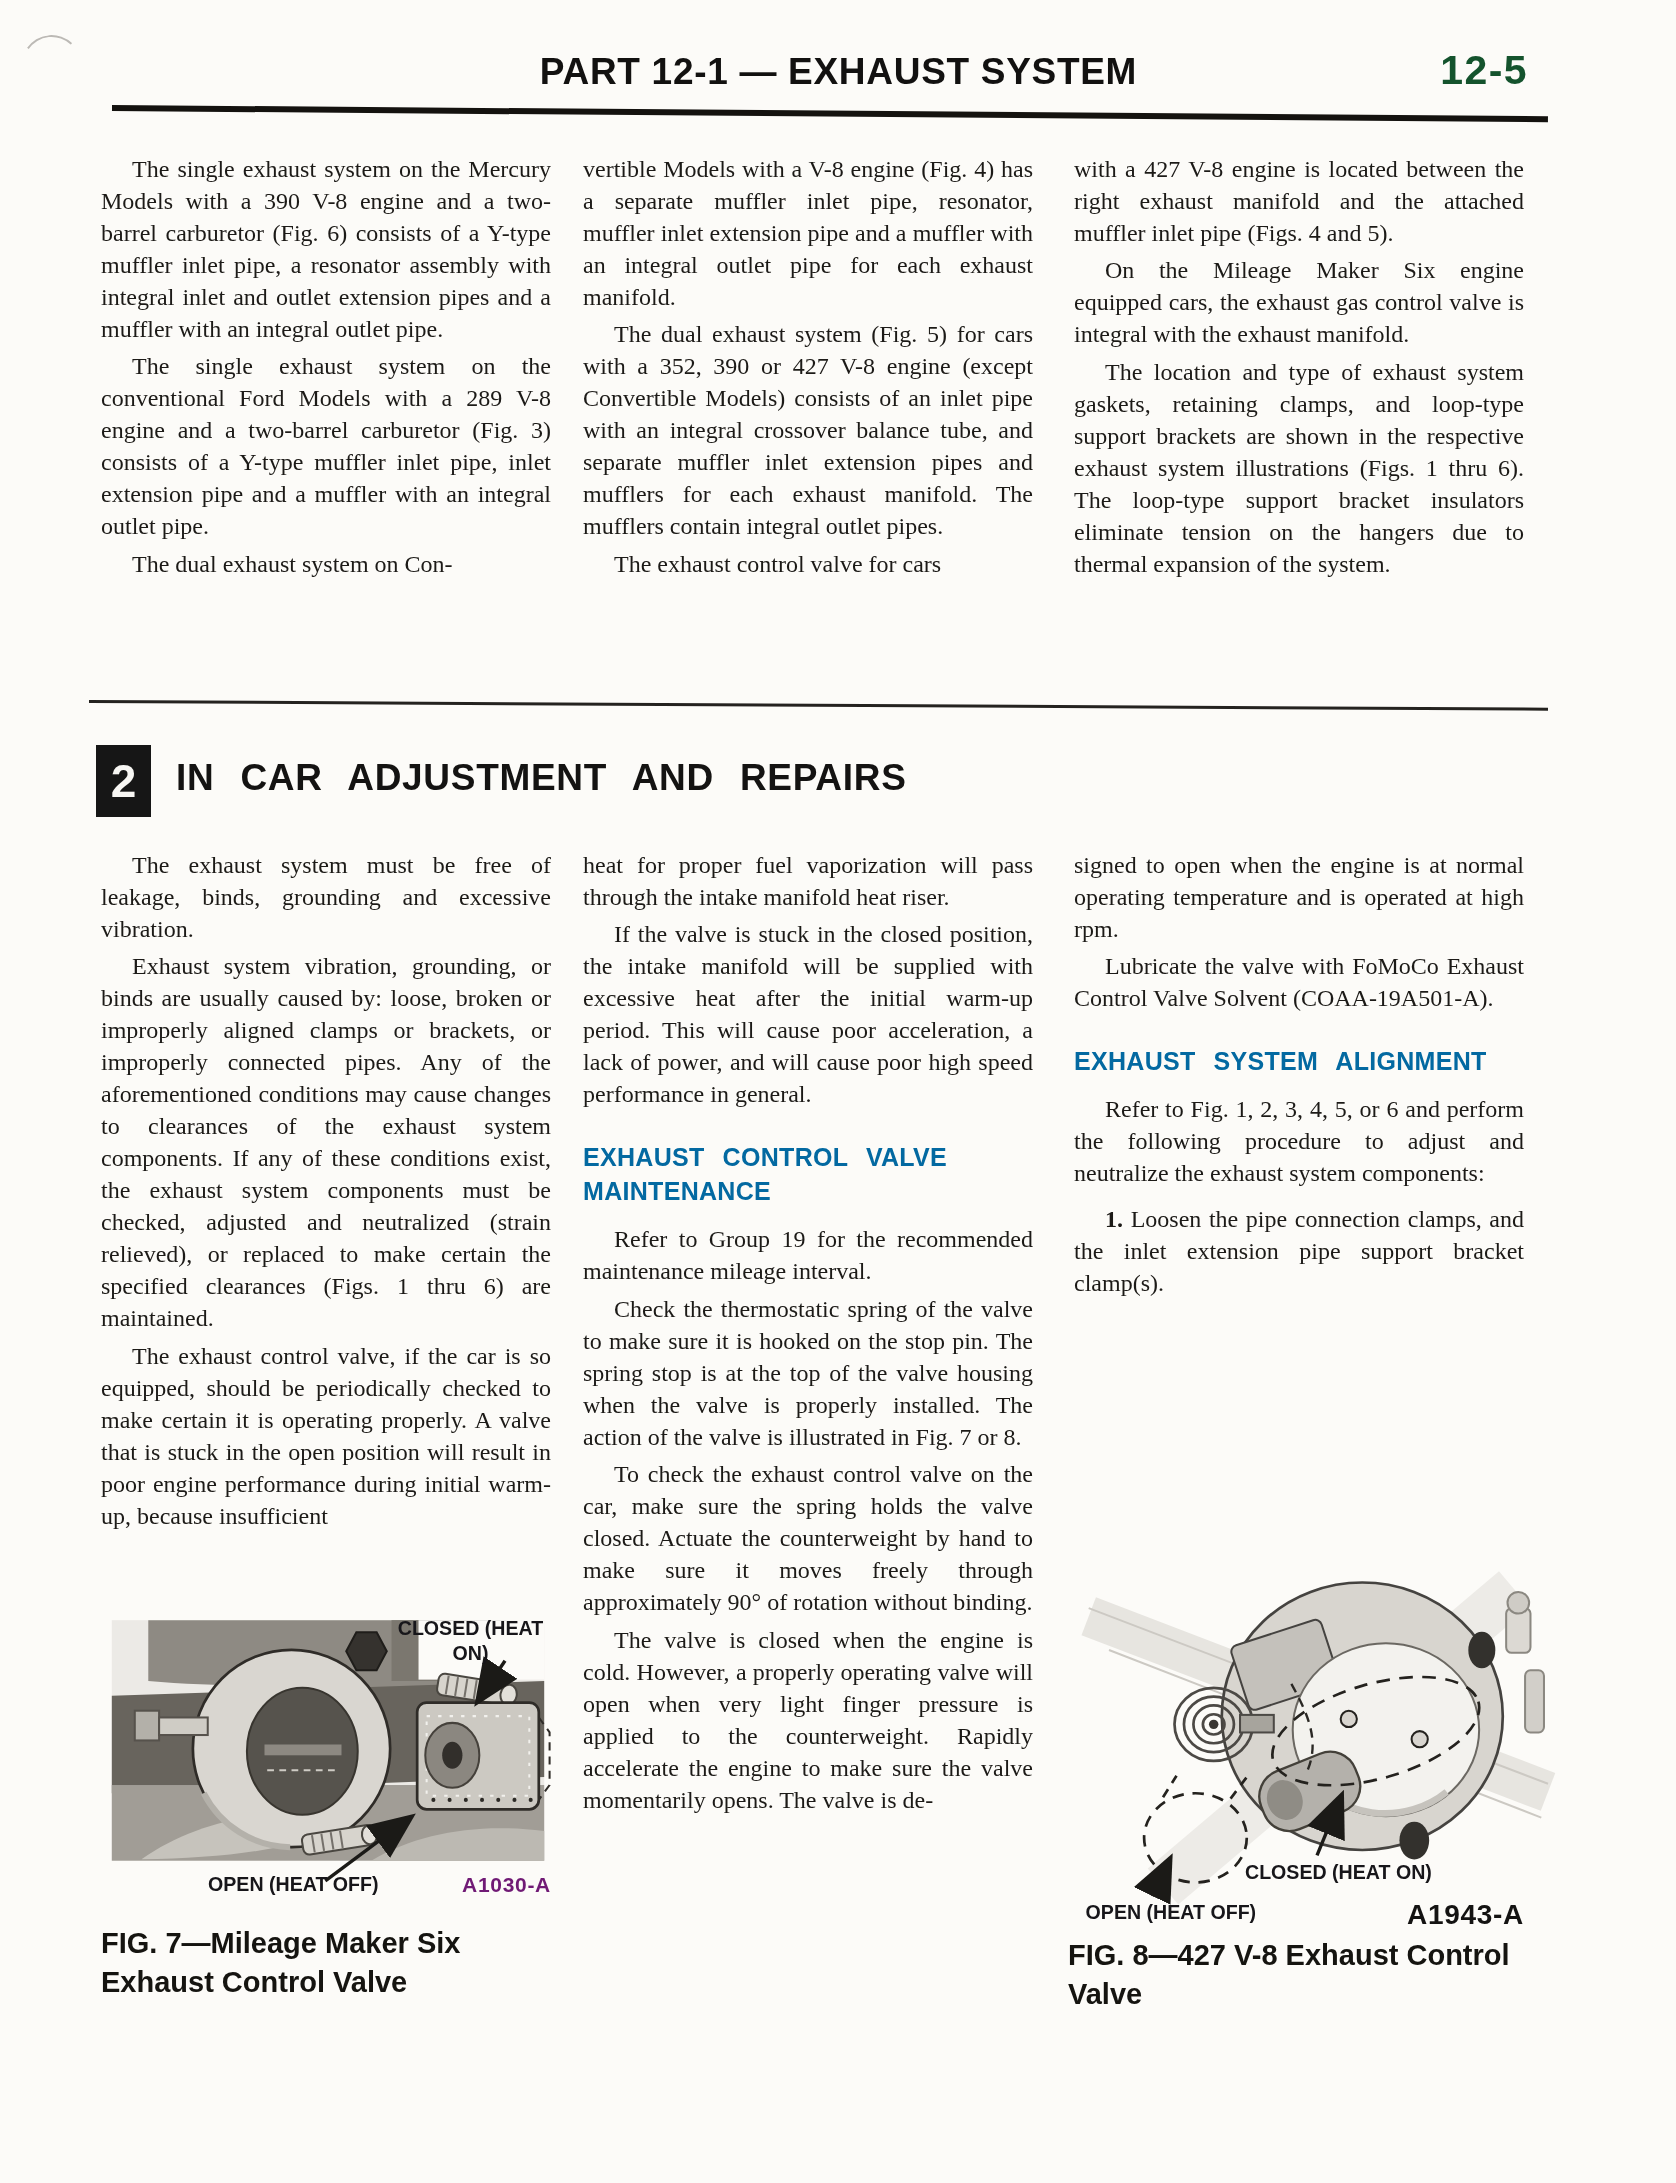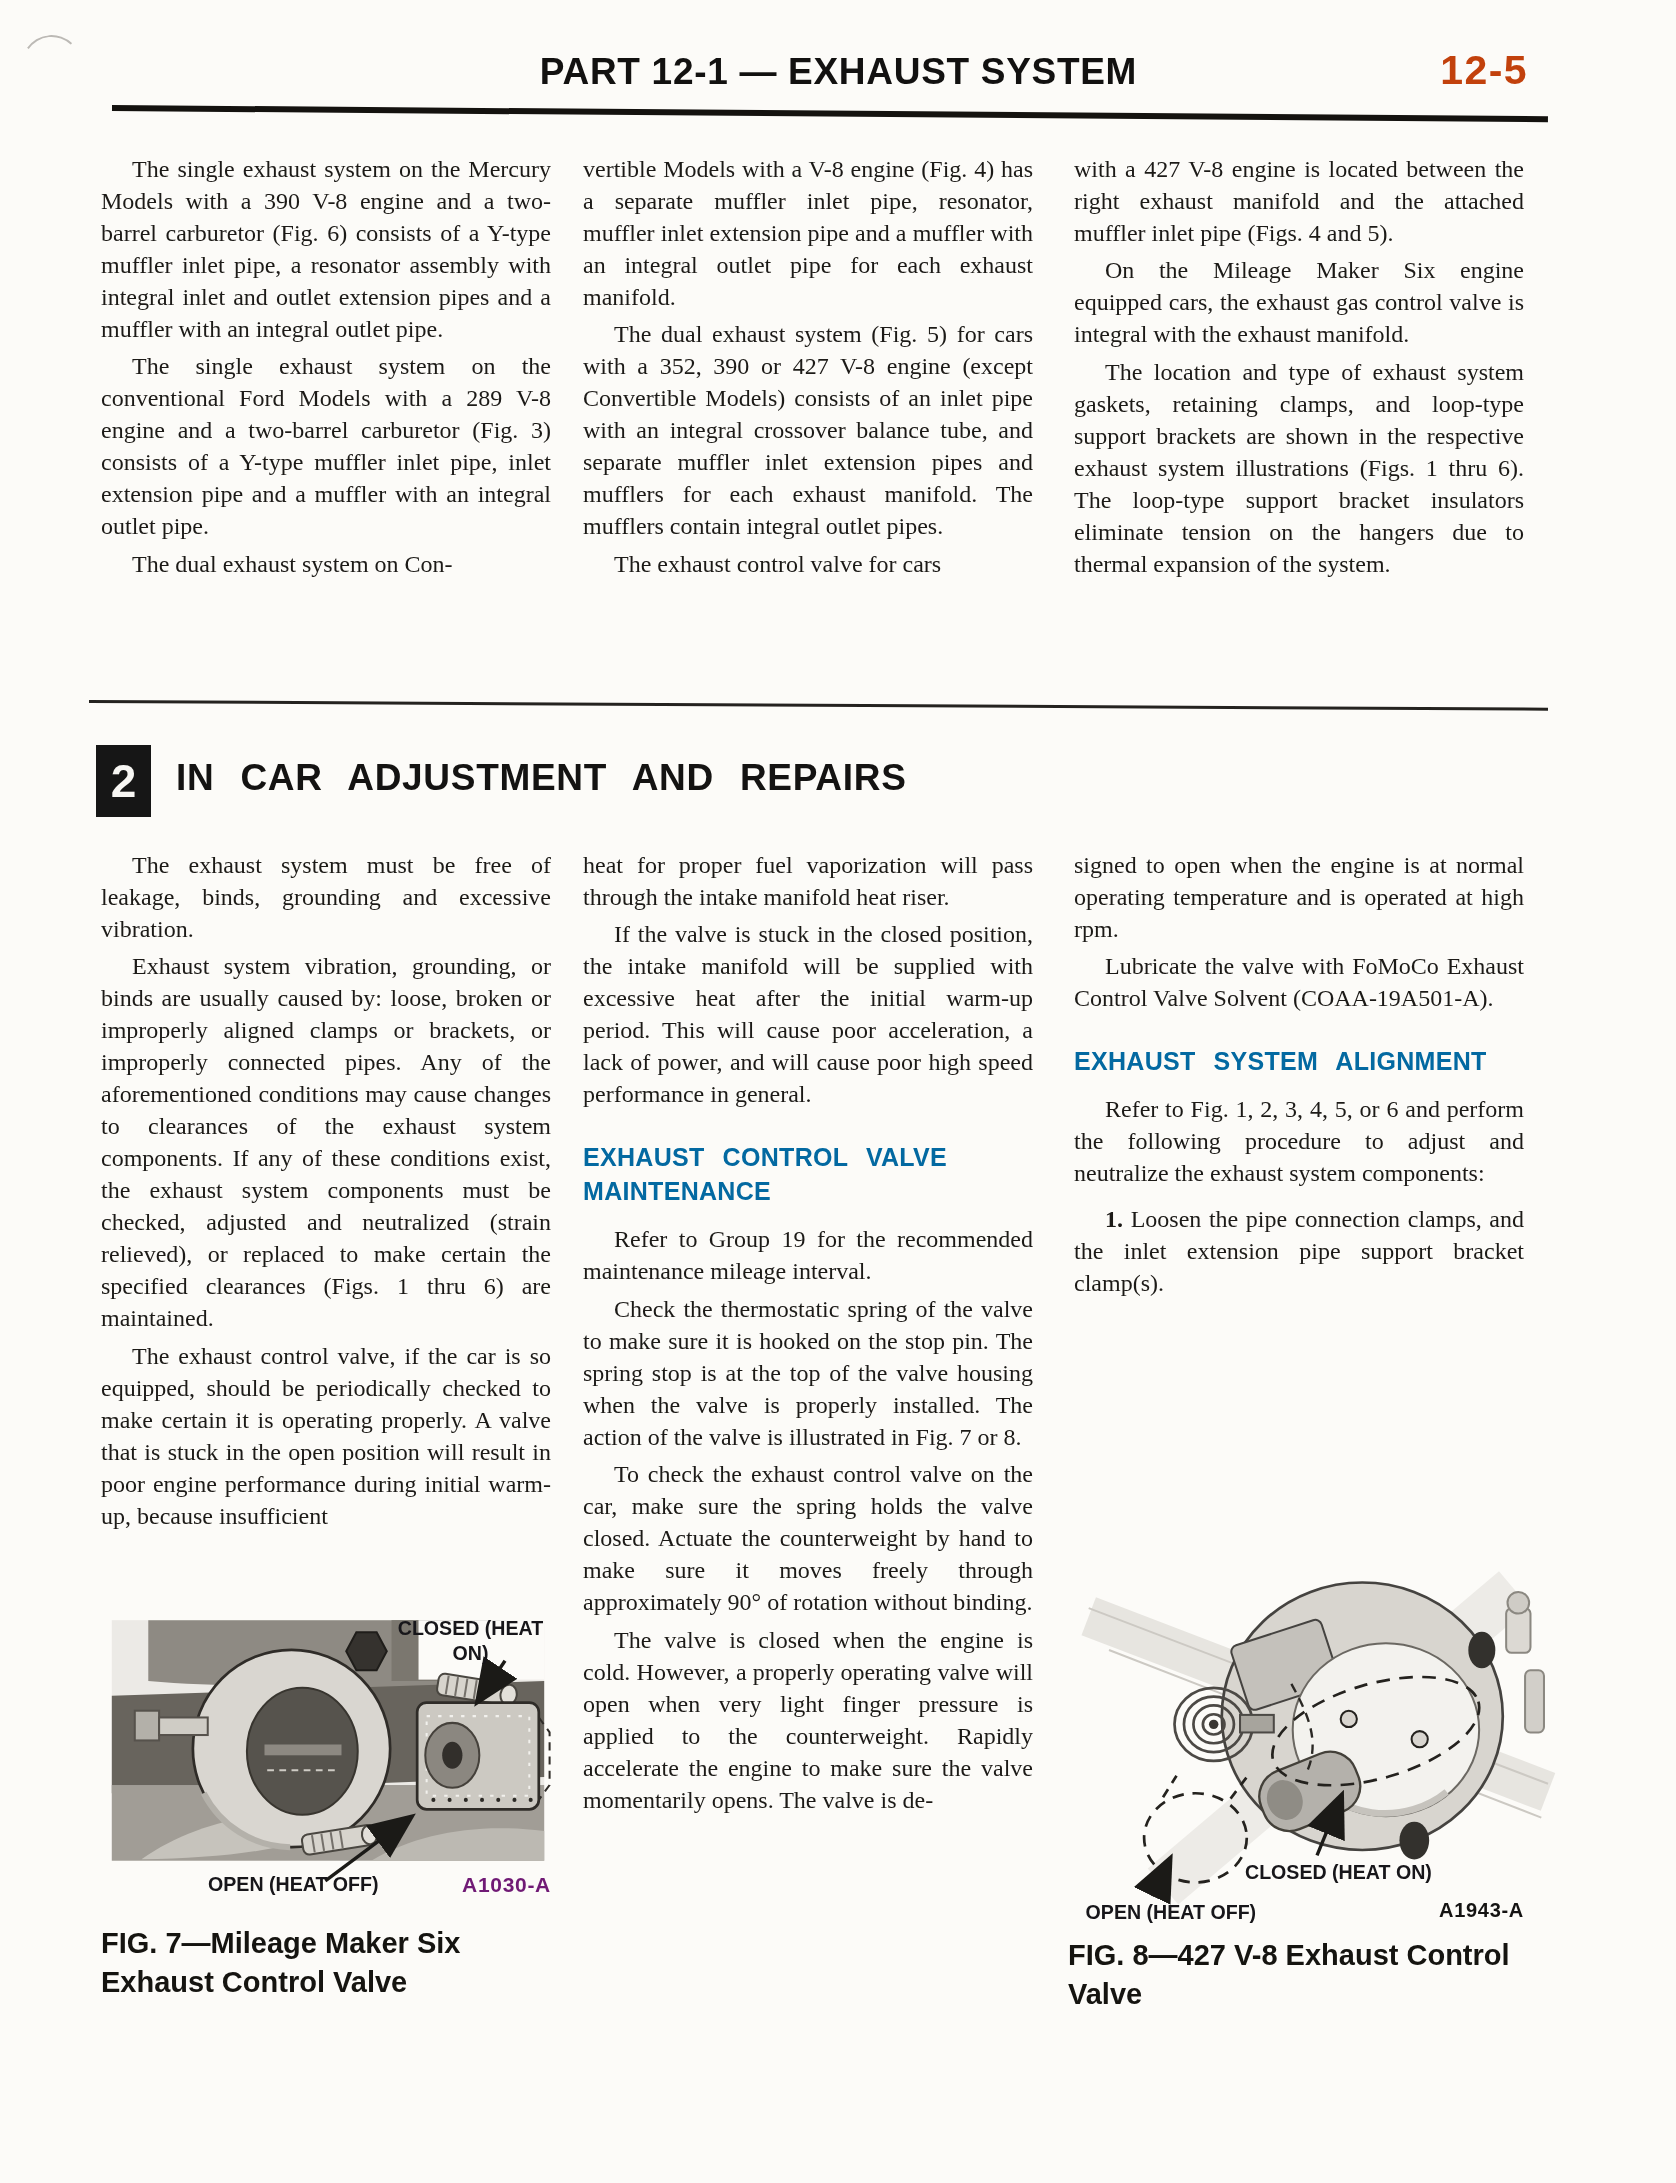--- a/index.html
+++ b/index.html
@@ -3,21 +3,21 @@
 <meta charset="utf-8">
 <style>
   html,body{margin:0;padding:0;background:#fcfbf8;}
   #page{position:relative;width:1677px;height:2183px;background:#fcfbf8;
         font-family:"Liberation Serif",serif;color:#1c1a17;overflow:hidden;border-radius:30px;}
 
   
   .header-title{position:absolute;top:51px;left:0;right:0;text-align:center;
     font-family:"Liberation Sans",sans-serif;font-weight:bold;font-size:37px;letter-spacing:0.7px;color:#121110;}
   .page-num{position:absolute;top:47px;right:149px;font-family:"Liberation Sans",sans-serif;
-    font-weight:bold;font-size:41px;letter-spacing:1.4px;color:#c2410c;}
+    font-weight:bold;font-size:41px;letter-spacing:1.4px;color:#14532d;}
   .rule-top{position:absolute;left:112px;top:105px;width:1436px;height:6px;background:#14120f;
     transform:rotate(0.45deg);transform-origin:left center;}
   .rule-mid{position:absolute;left:89px;top:700px;width:1459px;height:3.4px;background:#24221f;
     transform:rotate(0.30deg);transform-origin:left center;}
 
   
   .col{position:absolute;width:450px;font-size:24px;line-height:32px;text-align:justify;}
   .col .para{margin:0 0 5.4px 0;text-indent:31px;}
   .col .para.noindent{text-indent:0;}
   .col .para.step{margin-top:13.5px;}
@@ -42,21 +42,21 @@
   .fig svg{position:absolute;left:0;top:0;}
   .fig-label{position:absolute;font-family:"Liberation Sans",sans-serif;font-weight:600;
     font-size:19.6px;line-height:25px;color:#17161a;}
   #fig7-closed{right:0px;top:0px;width:169px;text-align:center;}
   #fig7-open{left:107px;top:256px;white-space:nowrap;}
   #fig7-code{position:absolute;right:4px;top:257px;font-family:"Liberation Sans",sans-serif;
     font-weight:bold;font-size:21px;letter-spacing:0.7px;color:#701a75;}
   #fig8-closed{left:177px;top:291px;white-space:nowrap;}
   #fig8-open{left:17.6px;top:331px;white-space:nowrap;}
   #fig8-code{position:absolute;right:38px;top:330px;font-family:"Liberation Sans",sans-serif;
-    font-weight:bold;font-size:20px;letter-spacing:0.7px;color:#141312;}
+    font-weight:bold;font-size:28px;letter-spacing:0.7px;color:#141312;}
   .fig-caption{position:absolute;font-family:"Liberation Sans",sans-serif;font-weight:bold;
     font-size:29px;line-height:39px;color:#151410;}
   #fig7-caption{left:101px;top:1924px;width:433px;}
   #fig8-caption{left:1068px;top:1936px;width:467px;}
 
   
   .scan-mark{position:absolute;left:17.6px;top:35px;width:62px;height:43px;border:2px solid #9a9792;
     border-color:#9a9792 transparent transparent transparent;border-radius:50% 50% 0 0/80% 80% 0 0;
     transform:rotate(-6deg);opacity:.65;}
 </style>

